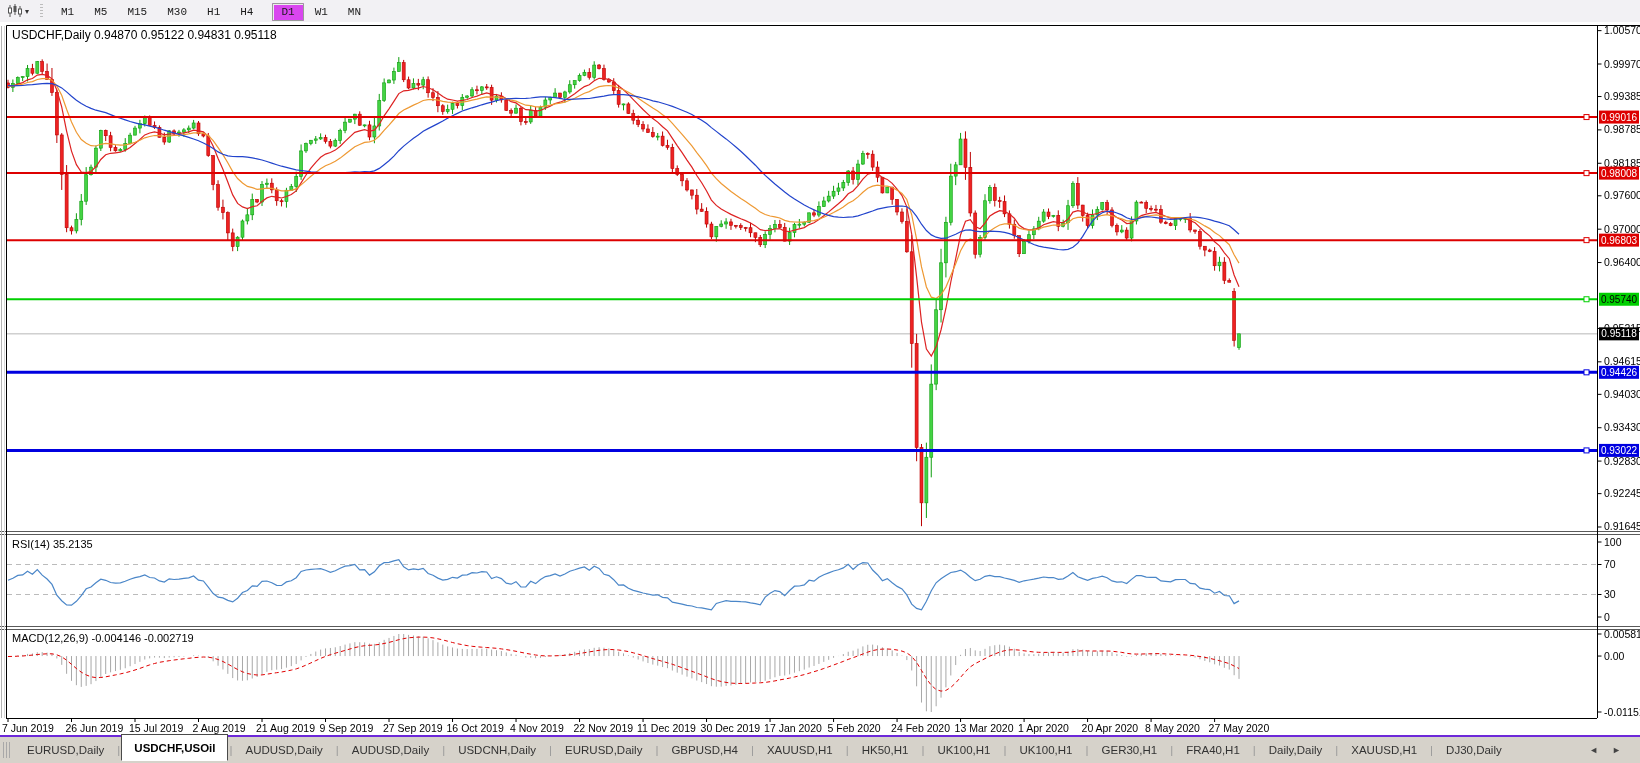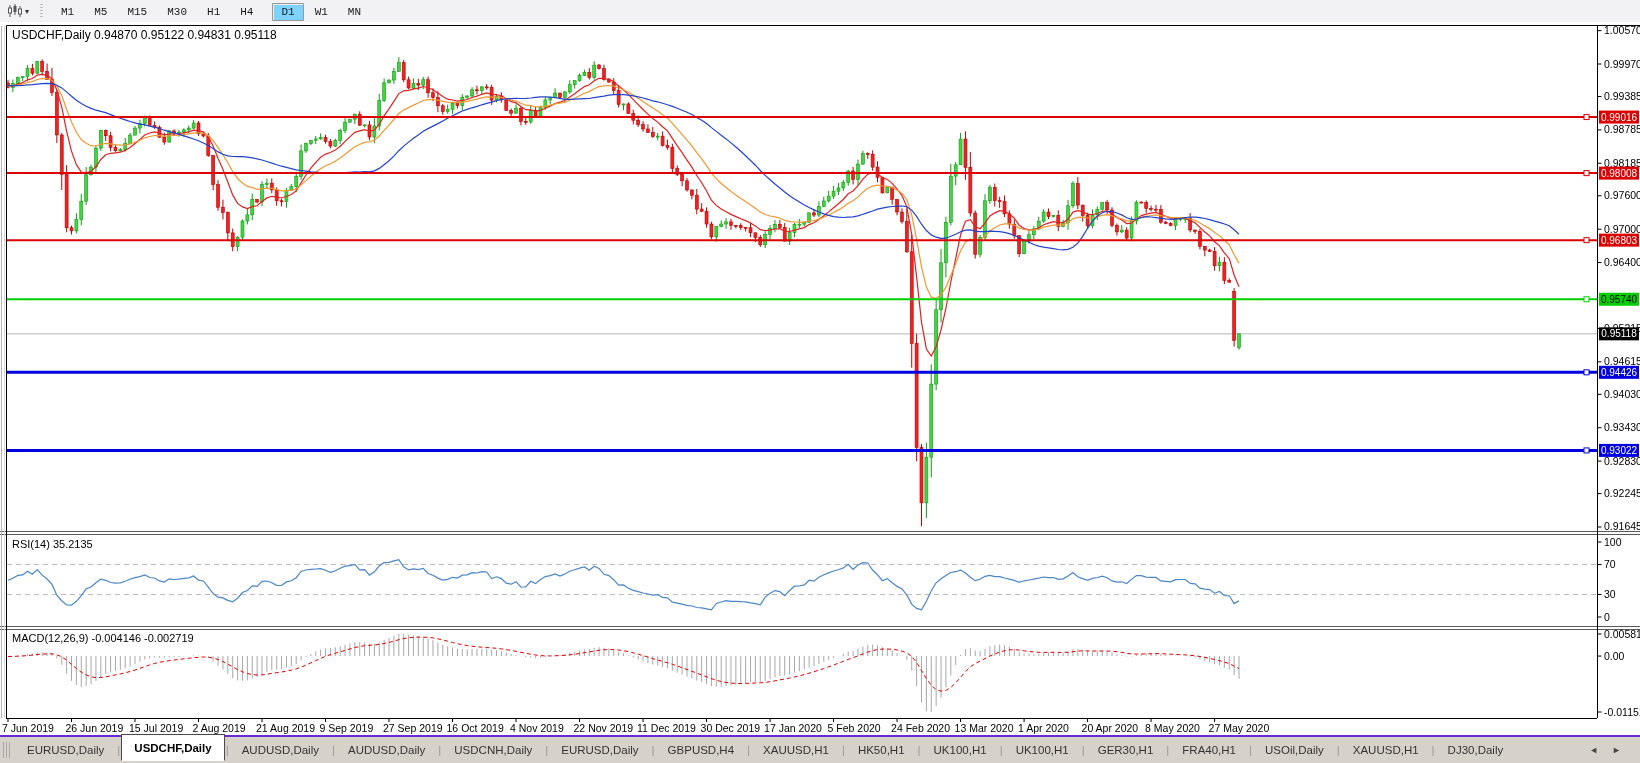--- a/index.html
+++ b/index.html
@@ -5,21 +5,21 @@
   html,body{margin:0;padding:0;background:#e8e8e8;}
   .stage{position:relative;width:1640px;height:763px;background:#fff;overflow:hidden;
          font-family:"Liberation Sans",sans-serif;-webkit-font-smoothing:antialiased;}
   .toolbar{position:absolute;left:0;top:0;width:1640px;height:22px;background:#f2f1f4;
            border-bottom:1px solid #dcdcdc;display:flex;align-items:center;font-size:11px;color:#1a1a1a;}
   .tool-icon{display:flex;align-items:center;margin:0 2px 0 4px;padding:1px 3px;}
   .caret{font-size:8px;color:#333;margin-left:2px;}
   .grip{width:3px;height:15px;margin:0 8px 0 6px;
         background:repeating-linear-gradient(to bottom,#bdbdbd 0 1px,transparent 1px 3px);}
   .tfbtn{padding:2px 8px;margin:0 1px;border:1px solid transparent;border-radius:1px;font-family:Liberation Mono, monospace;}
-  .tfbtn.active{background:#7dd3fc;border:1px solid #9a9a9a;box-shadow:inset 1px 1px 0 #ececec;}
+  .tfbtn.active{background:#d946ef;border:1px solid #9a9a9a;box-shadow:inset 1px 1px 0 #ececec;}
   .tsep{width:1px;height:16px;background:#d2d2d2;margin:0 4px;}
   #chart-svg{position:absolute;left:0;top:22px;display:block;}
   .tabbar{position:absolute;left:0;bottom:0;width:1640px;height:26px;background:#d6d2ca;
           border-top:2px solid #6d28d9;display:flex;align-items:center;font-size:11.5px;color:#333;}
   .tgrip{width:7px;height:16px;margin:0 5px 0 3px;
          background:repeating-linear-gradient(90deg,#a8a8a8 0 1px,transparent 1px 3px);}
   .tab{padding:5px 12px 6px;white-space:nowrap;}
   .tab.active{background:#fff;border:1px solid #4a4a4a;border-bottom:1px solid #fff;
               margin-top:-5px;padding-top:7px;font-weight:bold;color:#000;}
   .tabsep{color:#9a9a9a;padding:0 1px;}
@@ -947,21 +947,21 @@
       <text x="1145.09" y="710" font-size="10.5" fill="#000" text-anchor="start" font-weight="normal">8 May 2020</text>
       <line x1="1214.595" y1="697" x2="1214.595" y2="700" stroke="#000"></line>
       <text x="1208.595" y="710" font-size="10.5" fill="#000" text-anchor="start" font-weight="normal">27 May 2020</text>
     </svg>
 
   <div class="tabbar">
     <span class="tgrip"></span>
     <span id="tabs" style="display:flex;align-items:center;">
         <span class="tab">EURUSD,Daily</span>
         <span class="tabsep">|</span>
-        <span class="tab active">USDCHF,Daily</span>
+        <span class="tab active">USDCHF,USOil</span>
         <span class="tabsep">|</span>
         <span class="tab">AUDUSD,Daily</span>
         <span class="tabsep">|</span>
         <span class="tab">AUDUSD,Daily</span>
         <span class="tabsep">|</span>
         <span class="tab">USDCNH,Daily</span>
         <span class="tabsep">|</span>
         <span class="tab">EURUSD,Daily</span>
         <span class="tabsep">|</span>
         <span class="tab">GBPUSD,H4</span>
@@ -971,21 +971,21 @@
         <span class="tab">HK50,H1</span>
         <span class="tabsep">|</span>
         <span class="tab">UK100,H1</span>
         <span class="tabsep">|</span>
         <span class="tab">UK100,H1</span>
         <span class="tabsep">|</span>
         <span class="tab">GER30,H1</span>
         <span class="tabsep">|</span>
         <span class="tab">FRA40,H1</span>
         <span class="tabsep">|</span>
-        <span class="tab">USOil,Daily</span>
+        <span class="tab">Daily,Daily</span>
         <span class="tabsep">|</span>
         <span class="tab">XAUUSD,H1</span>
         <span class="tabsep">|</span>
         <span class="tab">DJ30,Daily</span>
       </span>
     <span class="scrolls">
       <span>◄</span><span>►</span>
     </span>
   </div>
 

